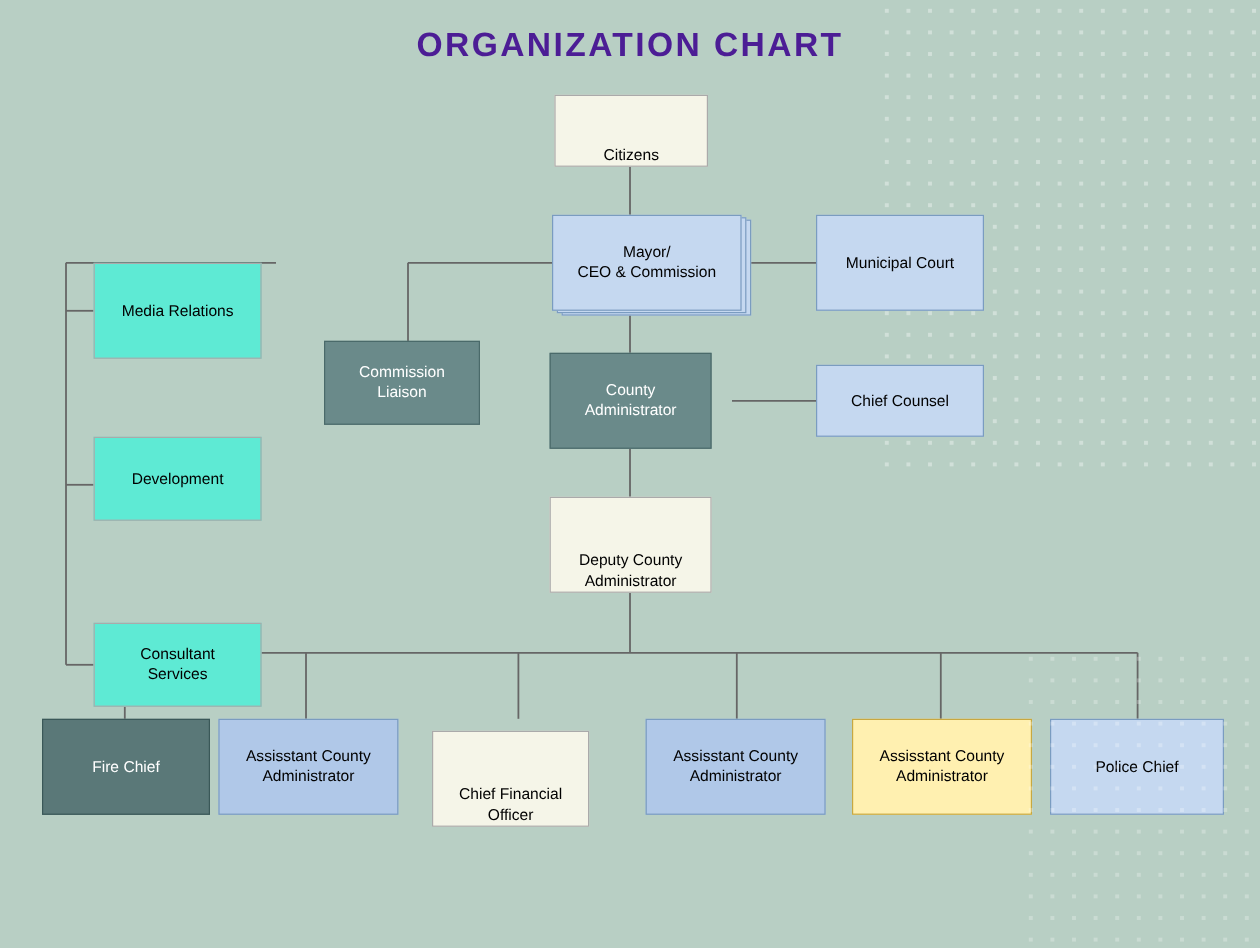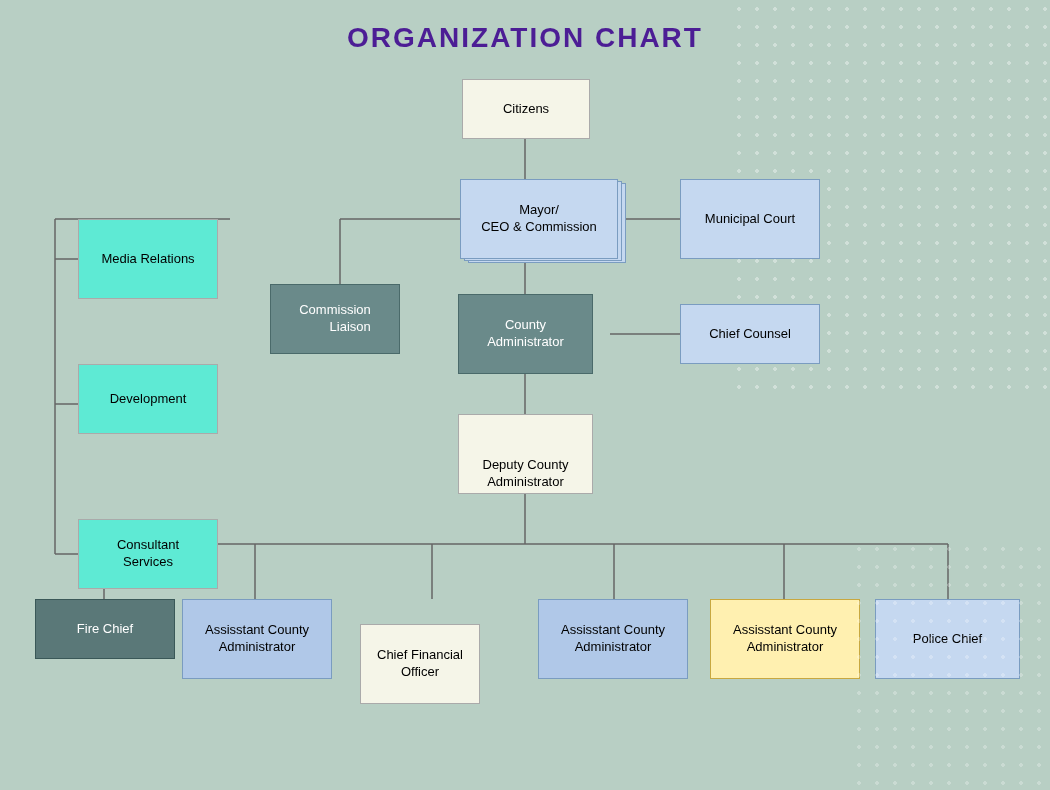--- a/index.html
+++ b/index.html
@@ -72,20 +72,21 @@
       justify-content: center;
       text-align: center;
       font-size: 13px;
       line-height: 1.3;
       border: 1px solid #999;
     }
 
     .box-white {
       background-color: #f5f5e8;
       border-color: #aaa;
+      align-items: flex-end;
     }
 
     .box-yellow {
       background-color: #5eead4;
       border-color: #aaa;
     }
 
     .box-blue-light {
       background-color: #c5d8f0;
       border-color: #7a9cc0;
@@ -168,21 +169,21 @@
       <span style="white-space:pre-line;">Mayor/
 CEO &amp; Commission</span>
     </div>
   </div>
 
   <div class="box box-blue-light" style="left:680px; top:115px; width:140px; height:80px;">
     <span>Municipal Court</span>
   </div>
 
   <div class="box box-teal" style="left:270px; top:220px; width:130px; height:70px;">
-    <span style="white-space:pre-line;text-align:right;">Commission
+    <span style="white-space:pre-line;">Commission
 Liaison</span>
   </div>
 
   <div class="box box-teal" style="left:458px; top:230px; width:135px; height:80px;">
     <span style="white-space:pre-line;">County
 Administrator</span>
   </div>
 
   <div class="box box-blue-light" style="left:680px; top:240px; width:140px; height:60px;">
     <span>Chief Counsel</span>
@@ -199,30 +200,30 @@
   <div class="box box-yellow" style="left:78px; top:455px; width:140px; height:70px;">
     <span style="white-space:pre-line;">Consultant
 Services</span>
   </div>
 
   <div class="box box-white" style="left:458px; top:350px; width:135px; height:80px;">
     <span style="white-space:pre-line;margin-top:40px;">Deputy County
 Administrator</span>
   </div>
 
-  <div class="box box-teal-dark" style="left:35px; top:535px; width:140px; height:60px;">
+  <div class="box box-teal-dark" style="left:35px; top:535px; width:140px; height:80px;">
     <span>Fire Chief</span>
   </div>
 
   <div class="box box-blue-medium" style="left:182px; top:535px; width:150px; height:80px;">
     <span style="white-space:pre-line;">Assisstant County
 Administrator</span>
   </div>
 
-  <div class="box box-white" style="left:360px; top:560px; width:120px; height:80px;">
+  <div class="box box-white" style="left:360px; top:545px; width:131px; height:80px;">
     <span style="white-space:pre-line;">Chief Financial
 Officer</span>
   </div>
 
   <div class="box box-blue-medium" style="left:538px; top:535px; width:150px; height:80px;">
     <span style="white-space:pre-line;">Assisstant County
 Administrator</span>
   </div>
 
   <div class="box box-yellow-warm" style="left:710px; top:535px; width:150px; height:80px;">

